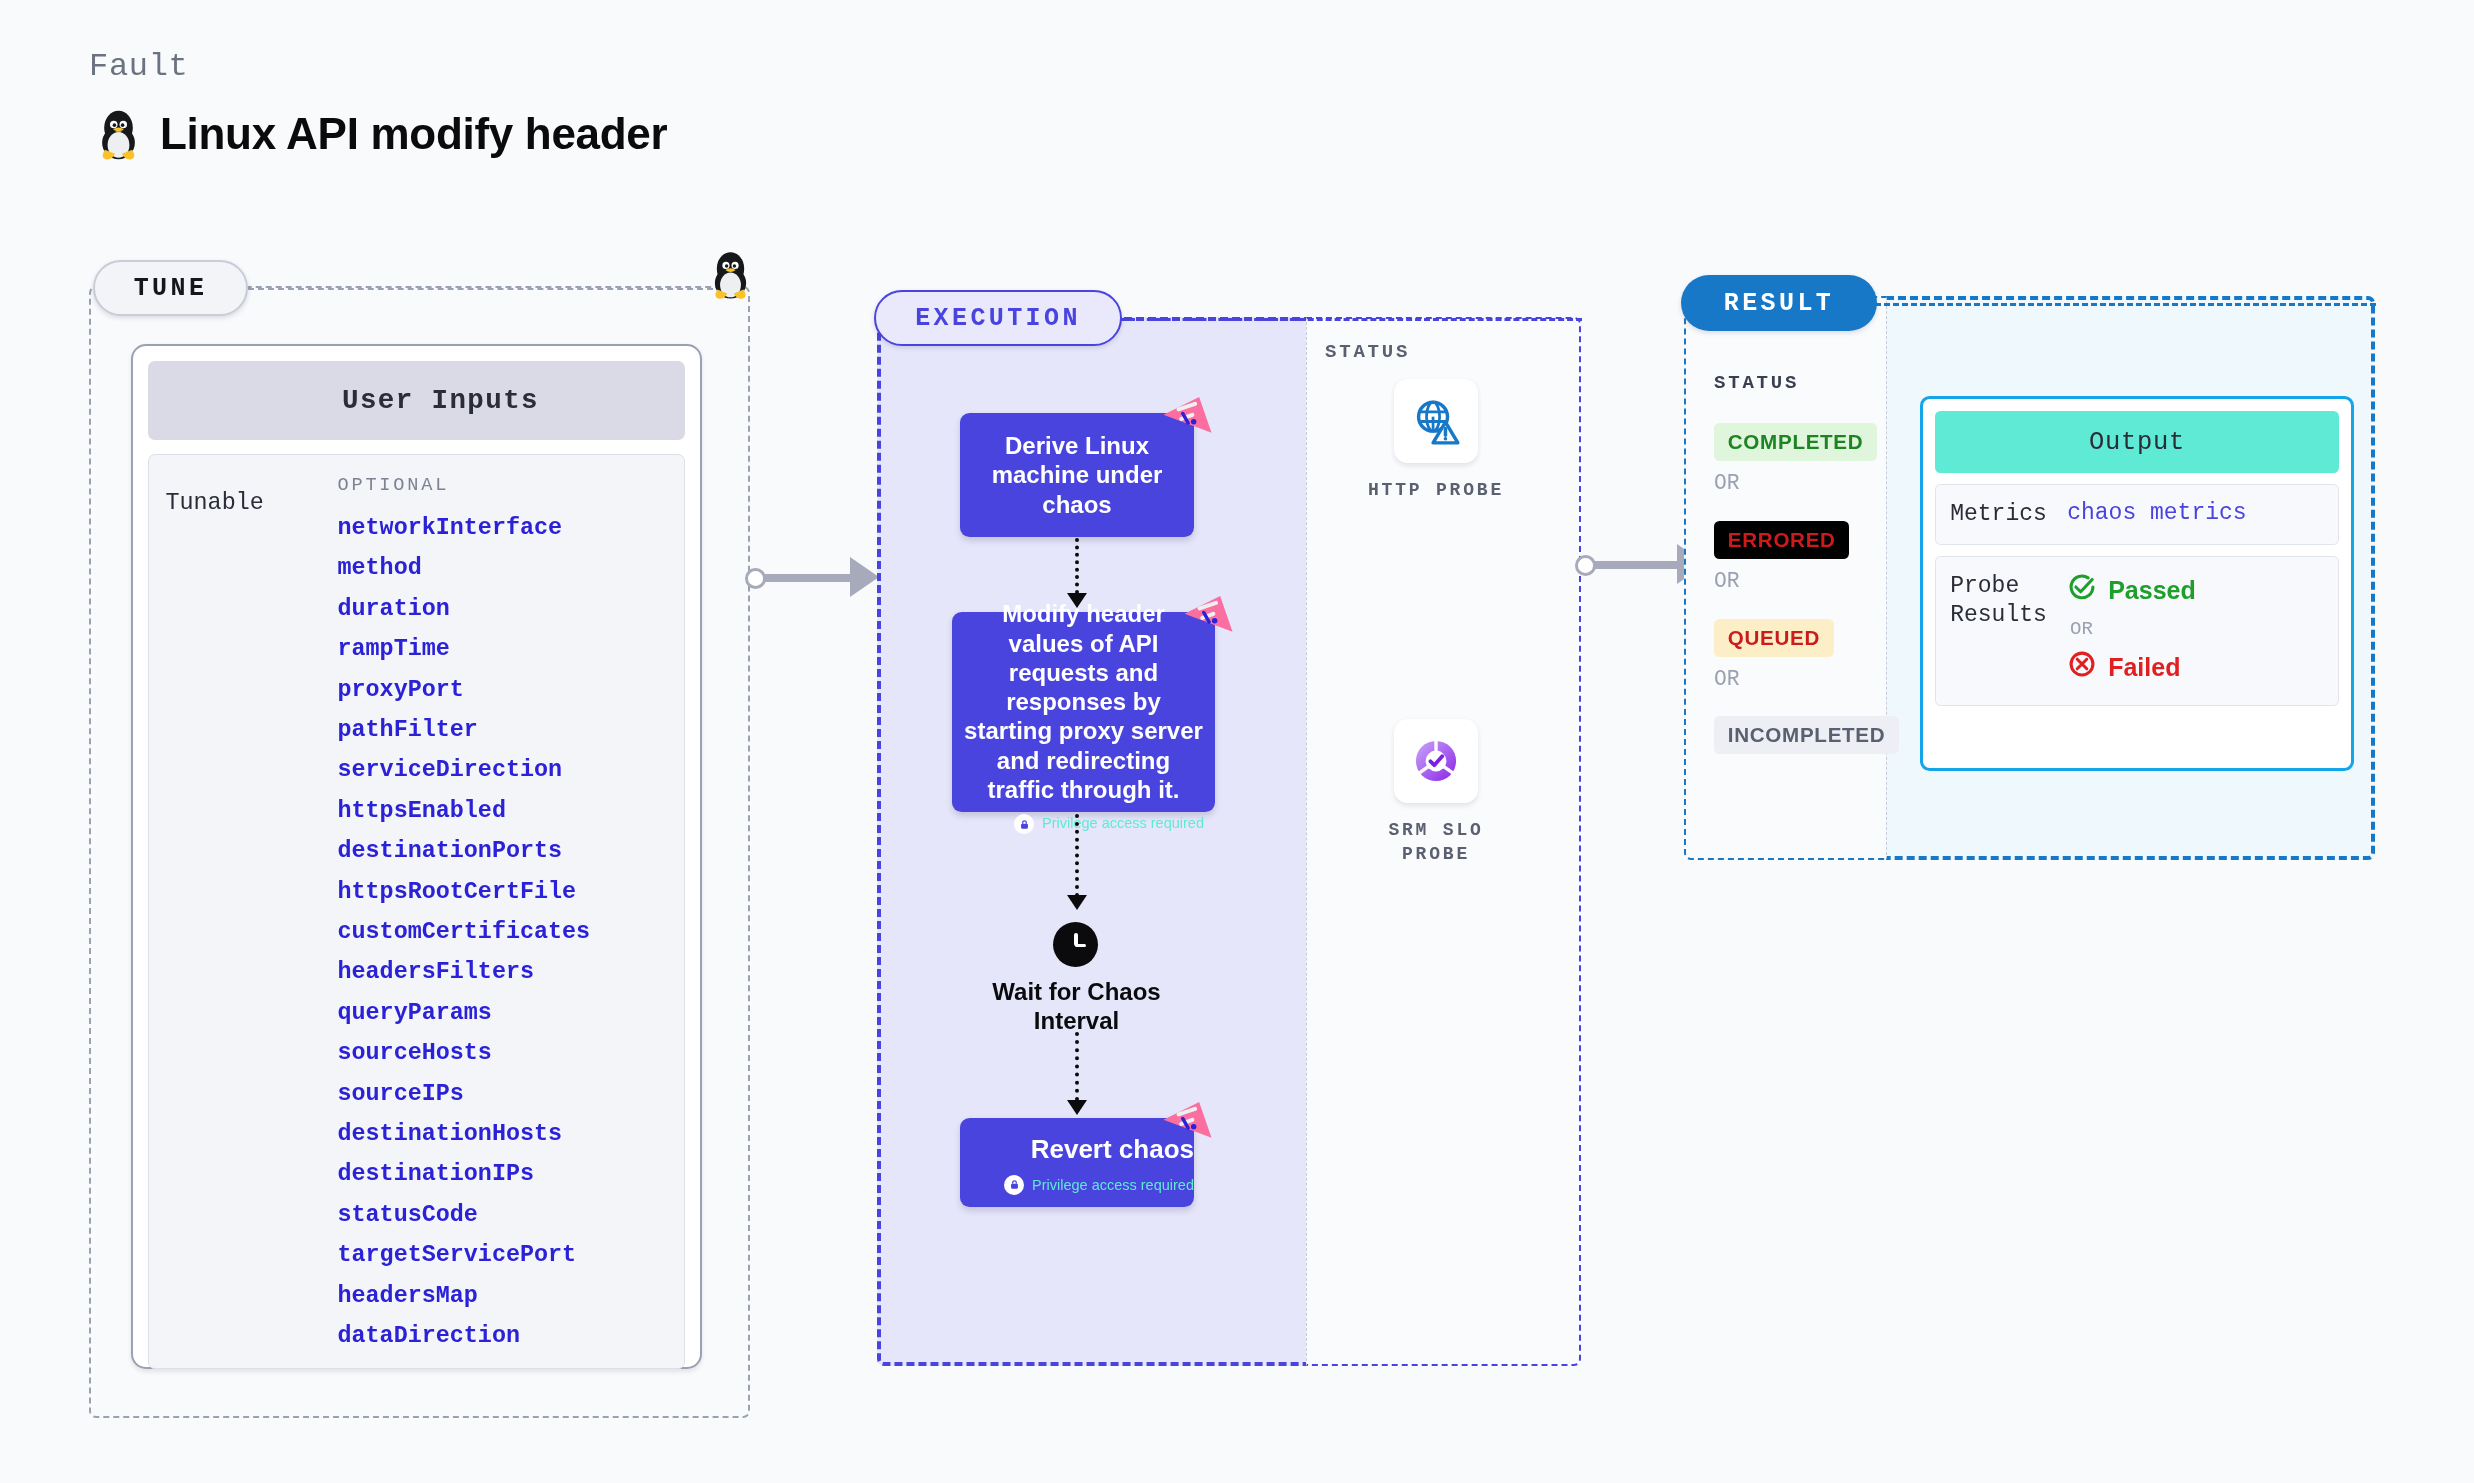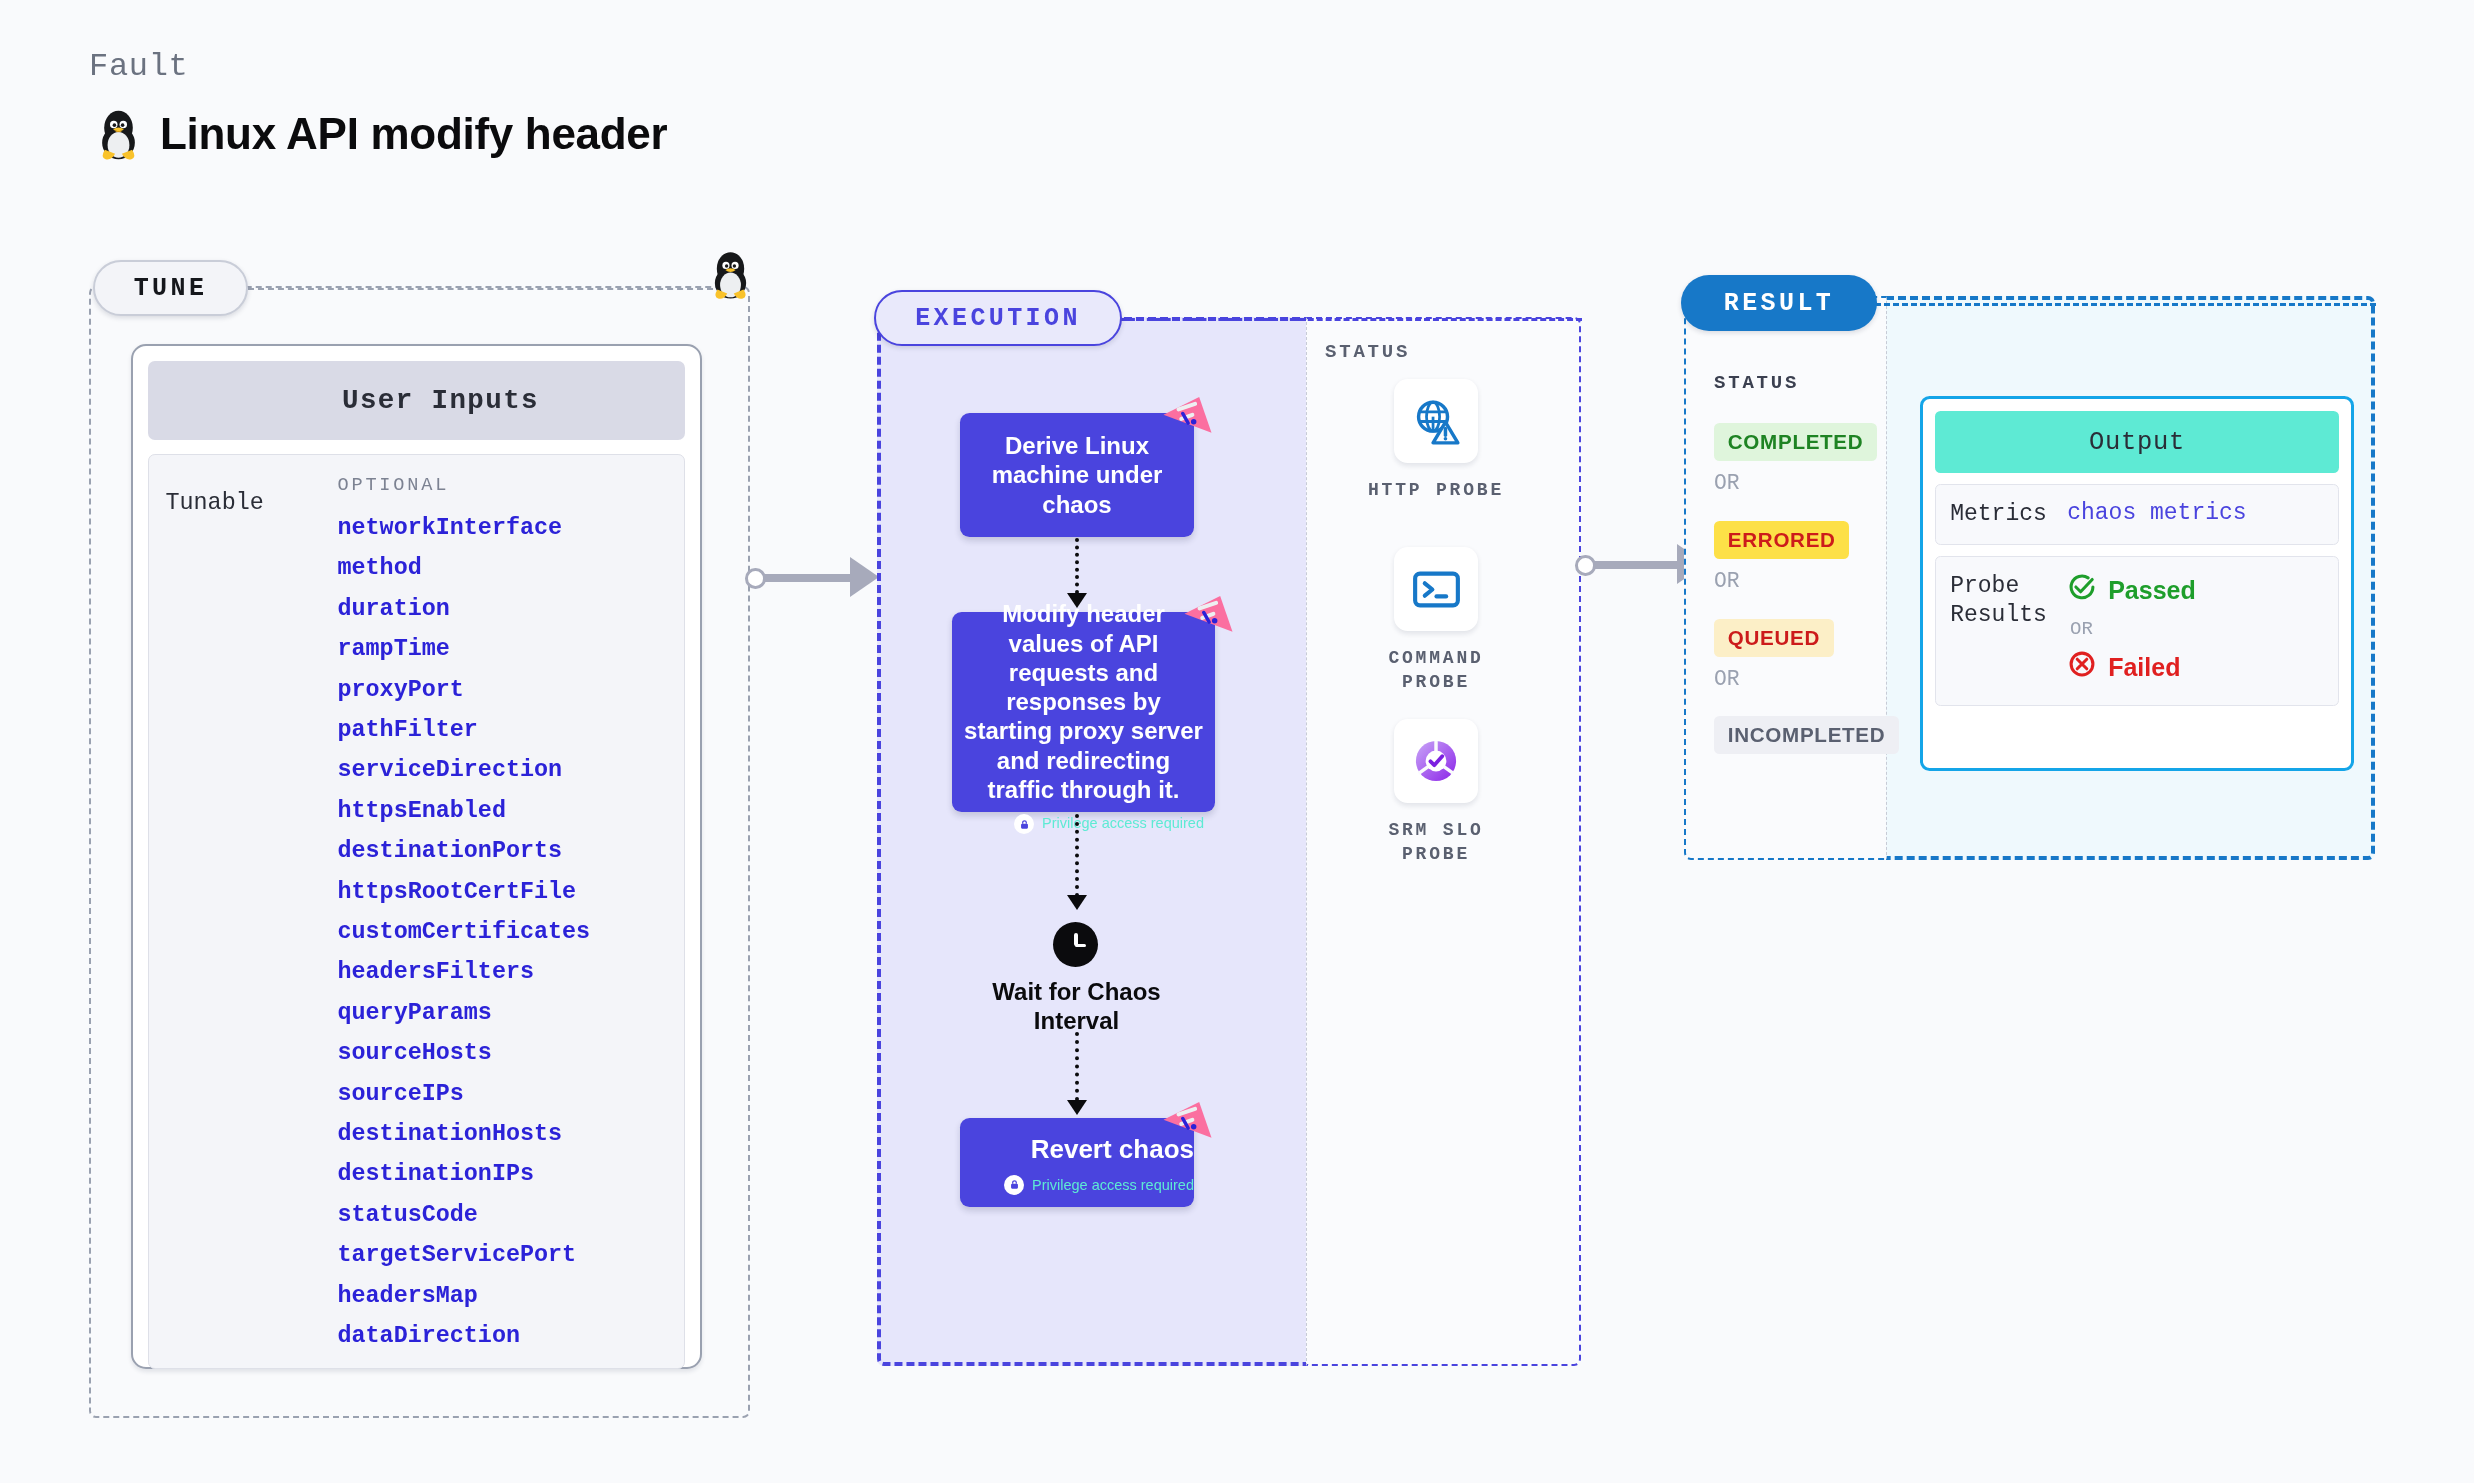--- a/index.html
+++ b/index.html
@@ -387,30 +387,20 @@
         <path d="M12 23 H52 M12 37 H52" stroke="#1778C8" stroke-width="4"></path>
         <path d="M32 30 V51" stroke="#1778C8" stroke-width="4"></path>
         <path d="M50 38 L68 68 H32 Z" fill="#FAFBFD" stroke="#1778C8" stroke-width="5" stroke-linejoin="round"></path>
         <path d="M50 47 V57" stroke="#1778C8" stroke-width="5" stroke-linecap="round"></path>
         <circle cx="50" cy="62" r="2.6" fill="#1778C8"></circle>
       </svg>
     </div>
     <div class="probe-label">HTTP PROBE</div>
   </div>
 
-  <div class="probe" style="top:547px;">
-    <div class="probe-icon">
-      <svg width="51" height="43" viewBox="0 0 74 62">
-        <rect x="6" y="8" width="62" height="46" rx="7" fill="none" stroke="#1778C8" stroke-width="6"></rect>
-        <path d="M20 22 L31 31 L20 40" fill="none" stroke="#1778C8" stroke-width="6" stroke-linecap="round" stroke-linejoin="round"></path>
-        <path d="M37 41 H51" stroke="#1778C8" stroke-width="6" stroke-linecap="round"></path>
-      </svg>
-    </div>
-    <div class="probe-label">COMMAND PROBE</div>
-  </div>
 
   <div class="probe" style="top:719px;">
     <div class="probe-icon">
       <svg width="54" height="54" viewBox="0 0 78 78">
         <defs>
           <linearGradient id="slograd" x1="0" y1="0" x2="1" y2="1">
             <stop offset="0%" stop-color="#C9A6F7"></stop>
             <stop offset="100%" stop-color="#8B23E8"></stop>
           </linearGradient>
         </defs>
@@ -434,21 +424,21 @@
 
   <div class="zone result-status-zone"></div>
   <div class="zone result-output-zone"></div>
   <div class="lead lead-result"></div>
   <div class="pill pill-result">RESULT</div>
 
   <div class="status-title">STATUS</div>
   <div id="status-list">
       <div class="status-badge" style="top: 423px; background: rgb(223, 245, 220); color: rgb(30, 131, 35);">COMPLETED</div>
       <div class="or-text" style="top: 471px;">OR</div>
-      <div class="status-badge" style="top: 521px; background: #fde047; color: rgb(204, 27, 27);">ERRORED</div>
+      <div class="status-badge" style="top: 521px; background: #000000; color: rgb(204, 27, 27);">ERRORED</div>
       <div class="or-text" style="top: 569px;">OR</div>
       <div class="status-badge" style="top: 619px; background: rgb(252, 239, 199); color: rgb(204, 27, 27);">QUEUED</div>
       <div class="or-text" style="top: 667px;">OR</div>
       <div class="status-badge" style="top: 716px; background: rgb(238, 239, 244); color: rgb(90, 96, 112);">INCOMPLETED</div>
     </div>
 
   <div class="out-card">
     <div class="out-head">Output</div>
 
     <div class="out-row">

